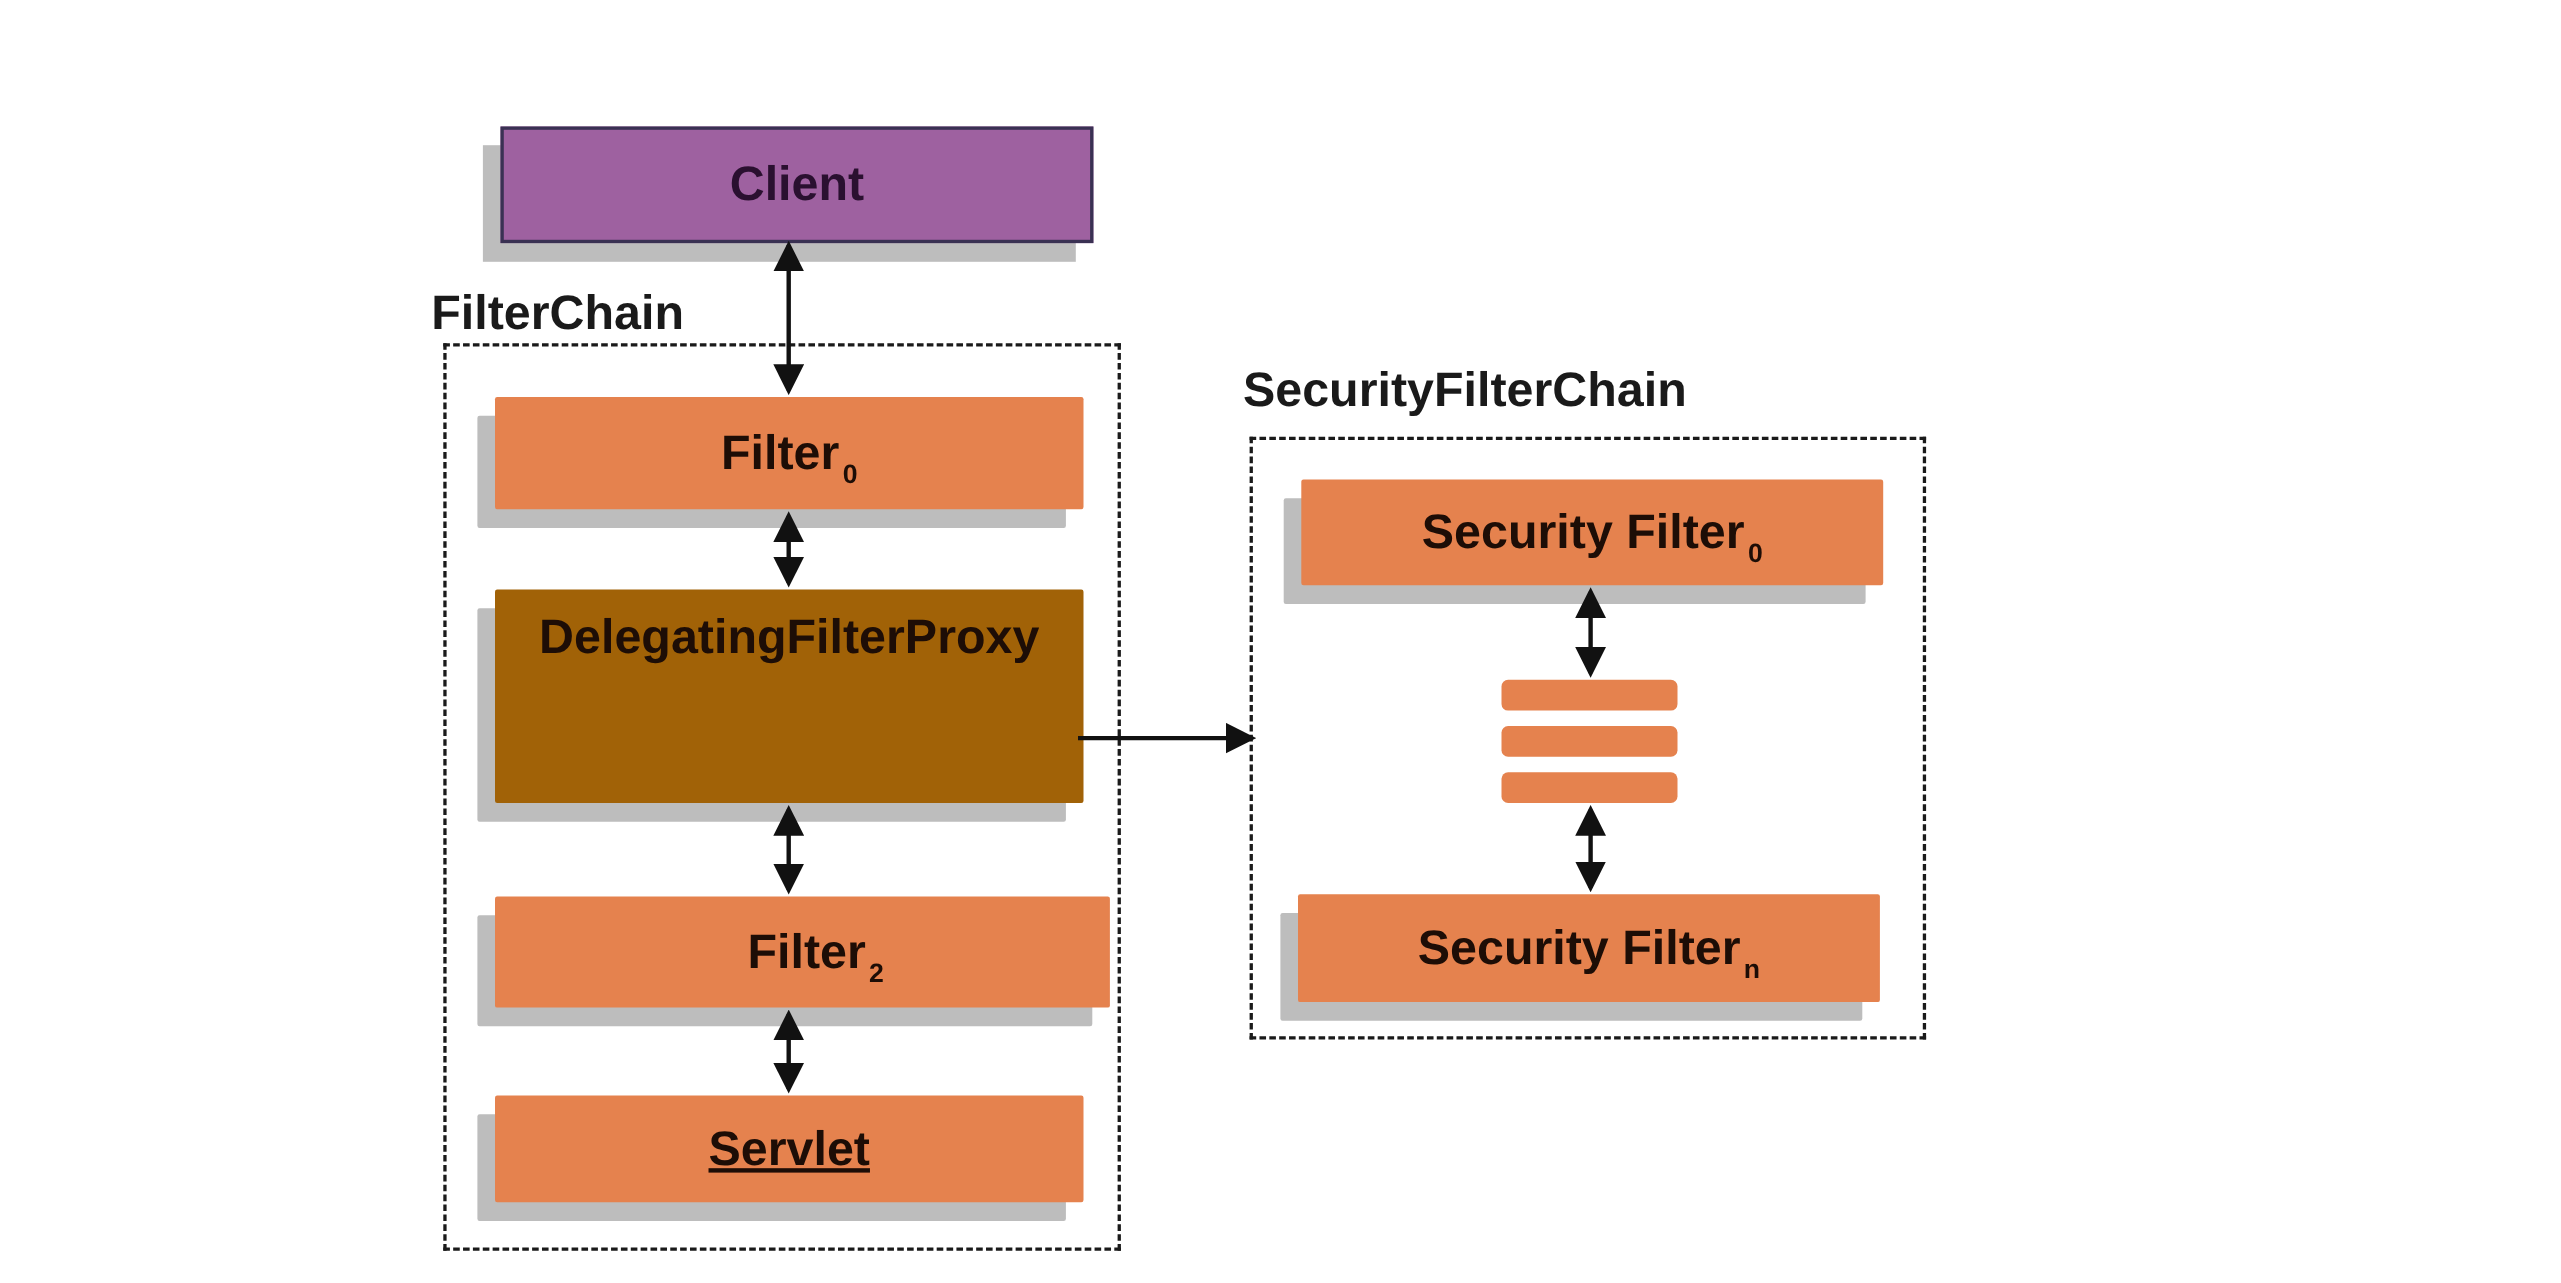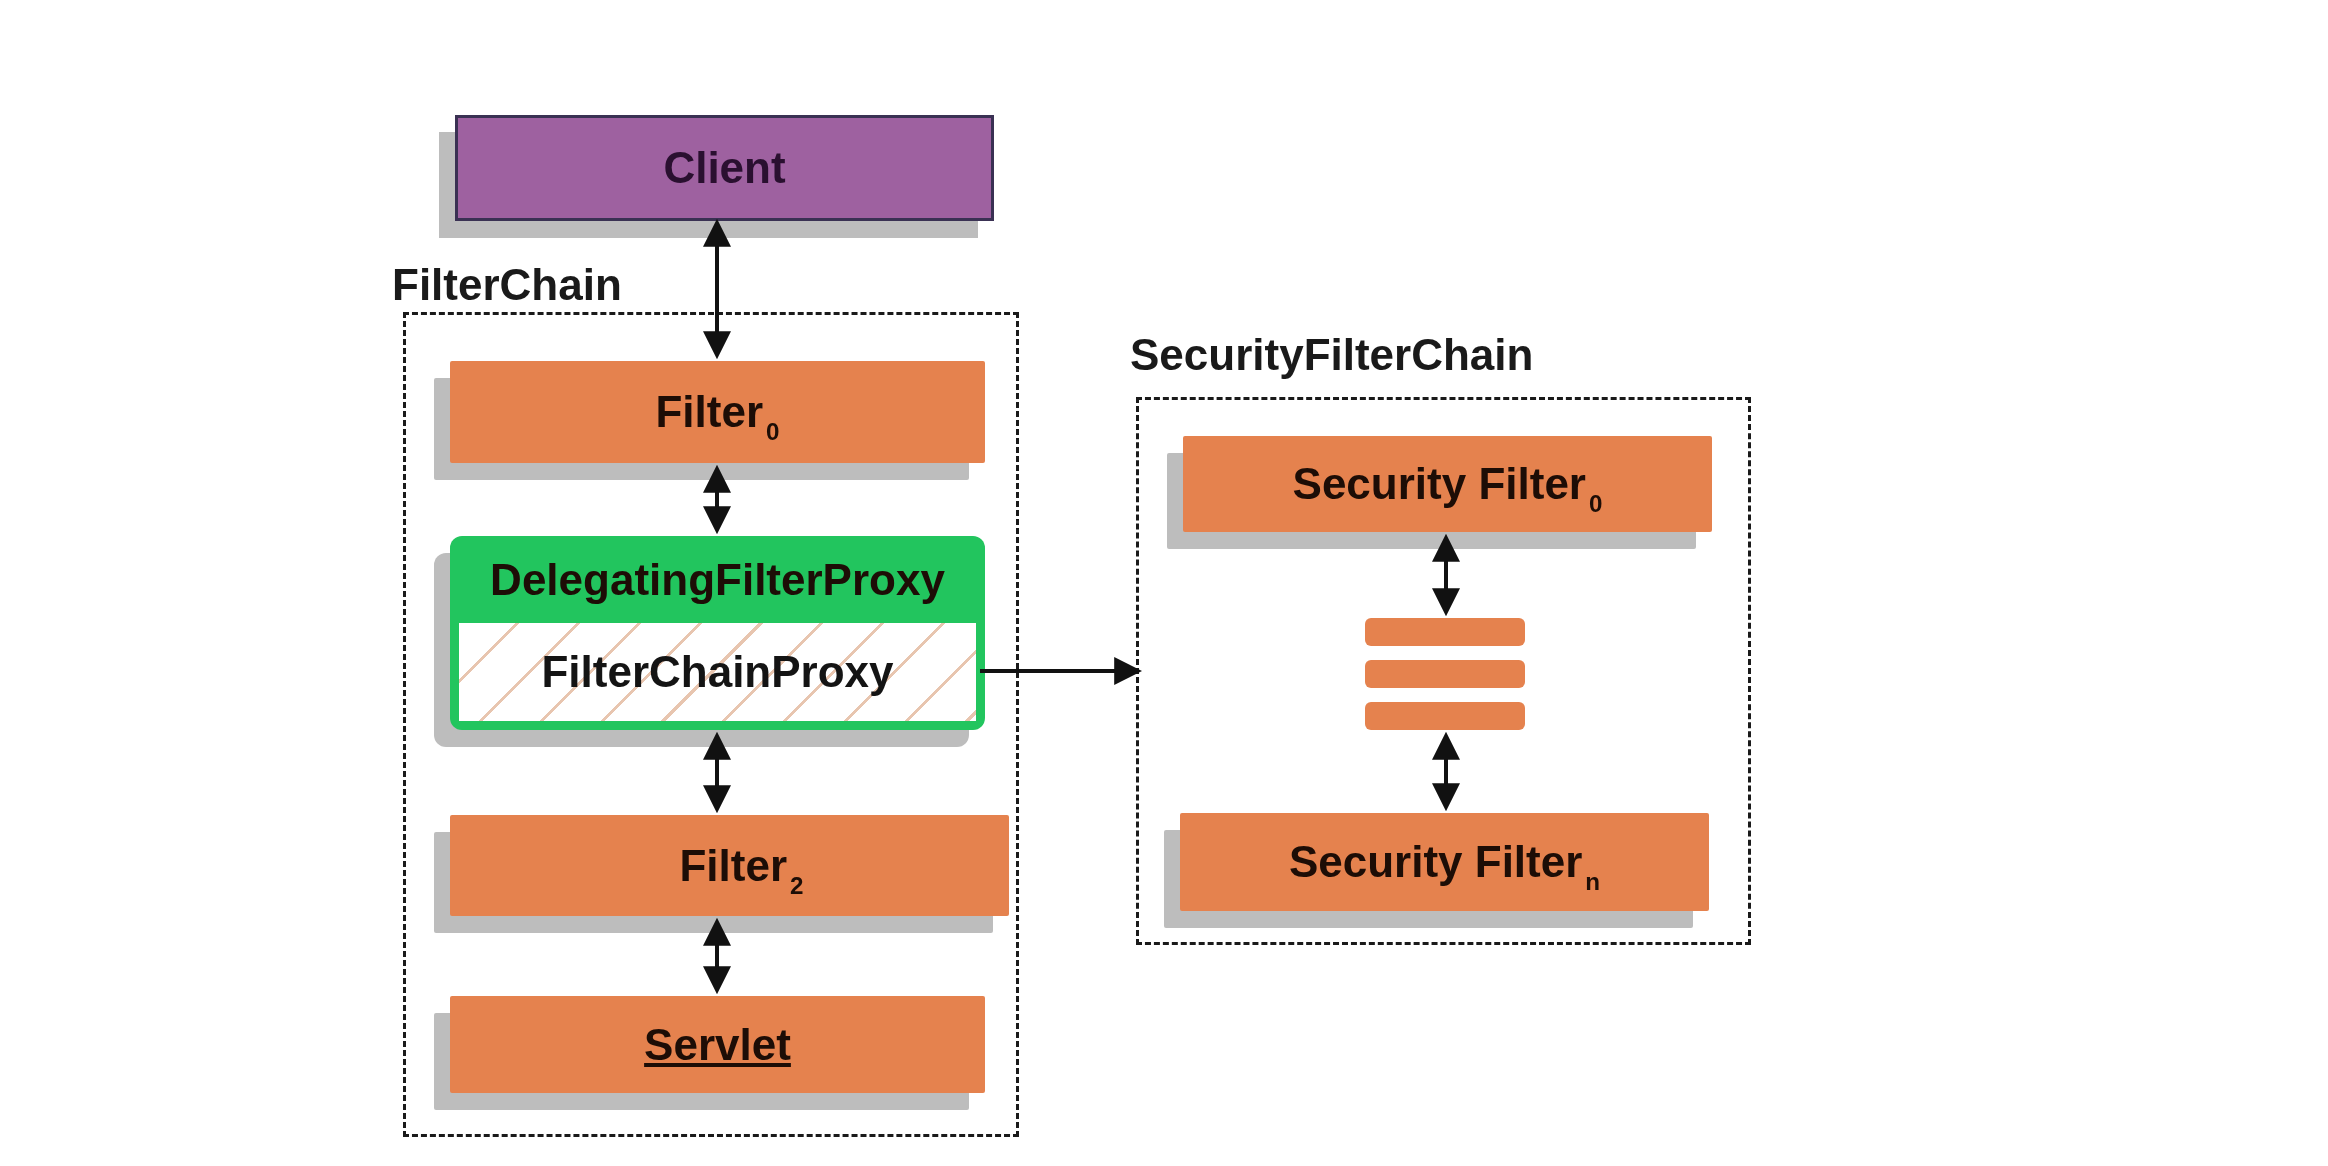--- a/index.html
+++ b/index.html
@@ -52,23 +52,23 @@
   }
   .node sub {
     font-size: 0.55em;
     line-height: 0;
     vertical-align: -0.55em;
     margin-left: 3px;
   }
   
   .dfp {
     position: absolute;
-    background: #22c55e;
+    background: #a16207;
     box-shadow: -16px 17px 0 #bdbdbd;
-    border-radius: 12px;
+    border-radius: 2px;
     text-align: center;
   }
   .dfp-title {
     position: absolute;
     left: 0; right: 0; top: 0;
     height: 87px;
     display: flex;
     align-items: center;
     justify-content: center;
     font-size: 44px;
@@ -117,23 +117,20 @@
   <div class="group-label" style="left:392px; top:222px;">FilterChain</div>
 
   <div class="dashed-group" style="left:403px; top:274px; width:610px; height:819px;"></div>
 
   <div class="node orange" style="left:450px; top:323px; width:535px; height:102px;">
     <span><span>Filter</span><sub>0</sub></span>
   </div>
 
   <div class="dfp" style="left:450px; top:498px; width:535px; height:194px;">
     <div class="dfp-title">DelegatingFilterProxy</div>
-    <div class="hatch-box">
-      <span>FilterChainProxy</span>
-    </div>
   </div>
 
   <div class="node orange" style="left:450px; top:777px; width:535px; height:101px;padding-left:24px;">
     <span><span>Filter</span><sub>2</sub></span>
   </div>
 
   <div class="node orange" style="left:450px; top:958px; width:535px; height:97px;text-decoration:underline;">
     <span>Servlet</span>
   </div>
 

